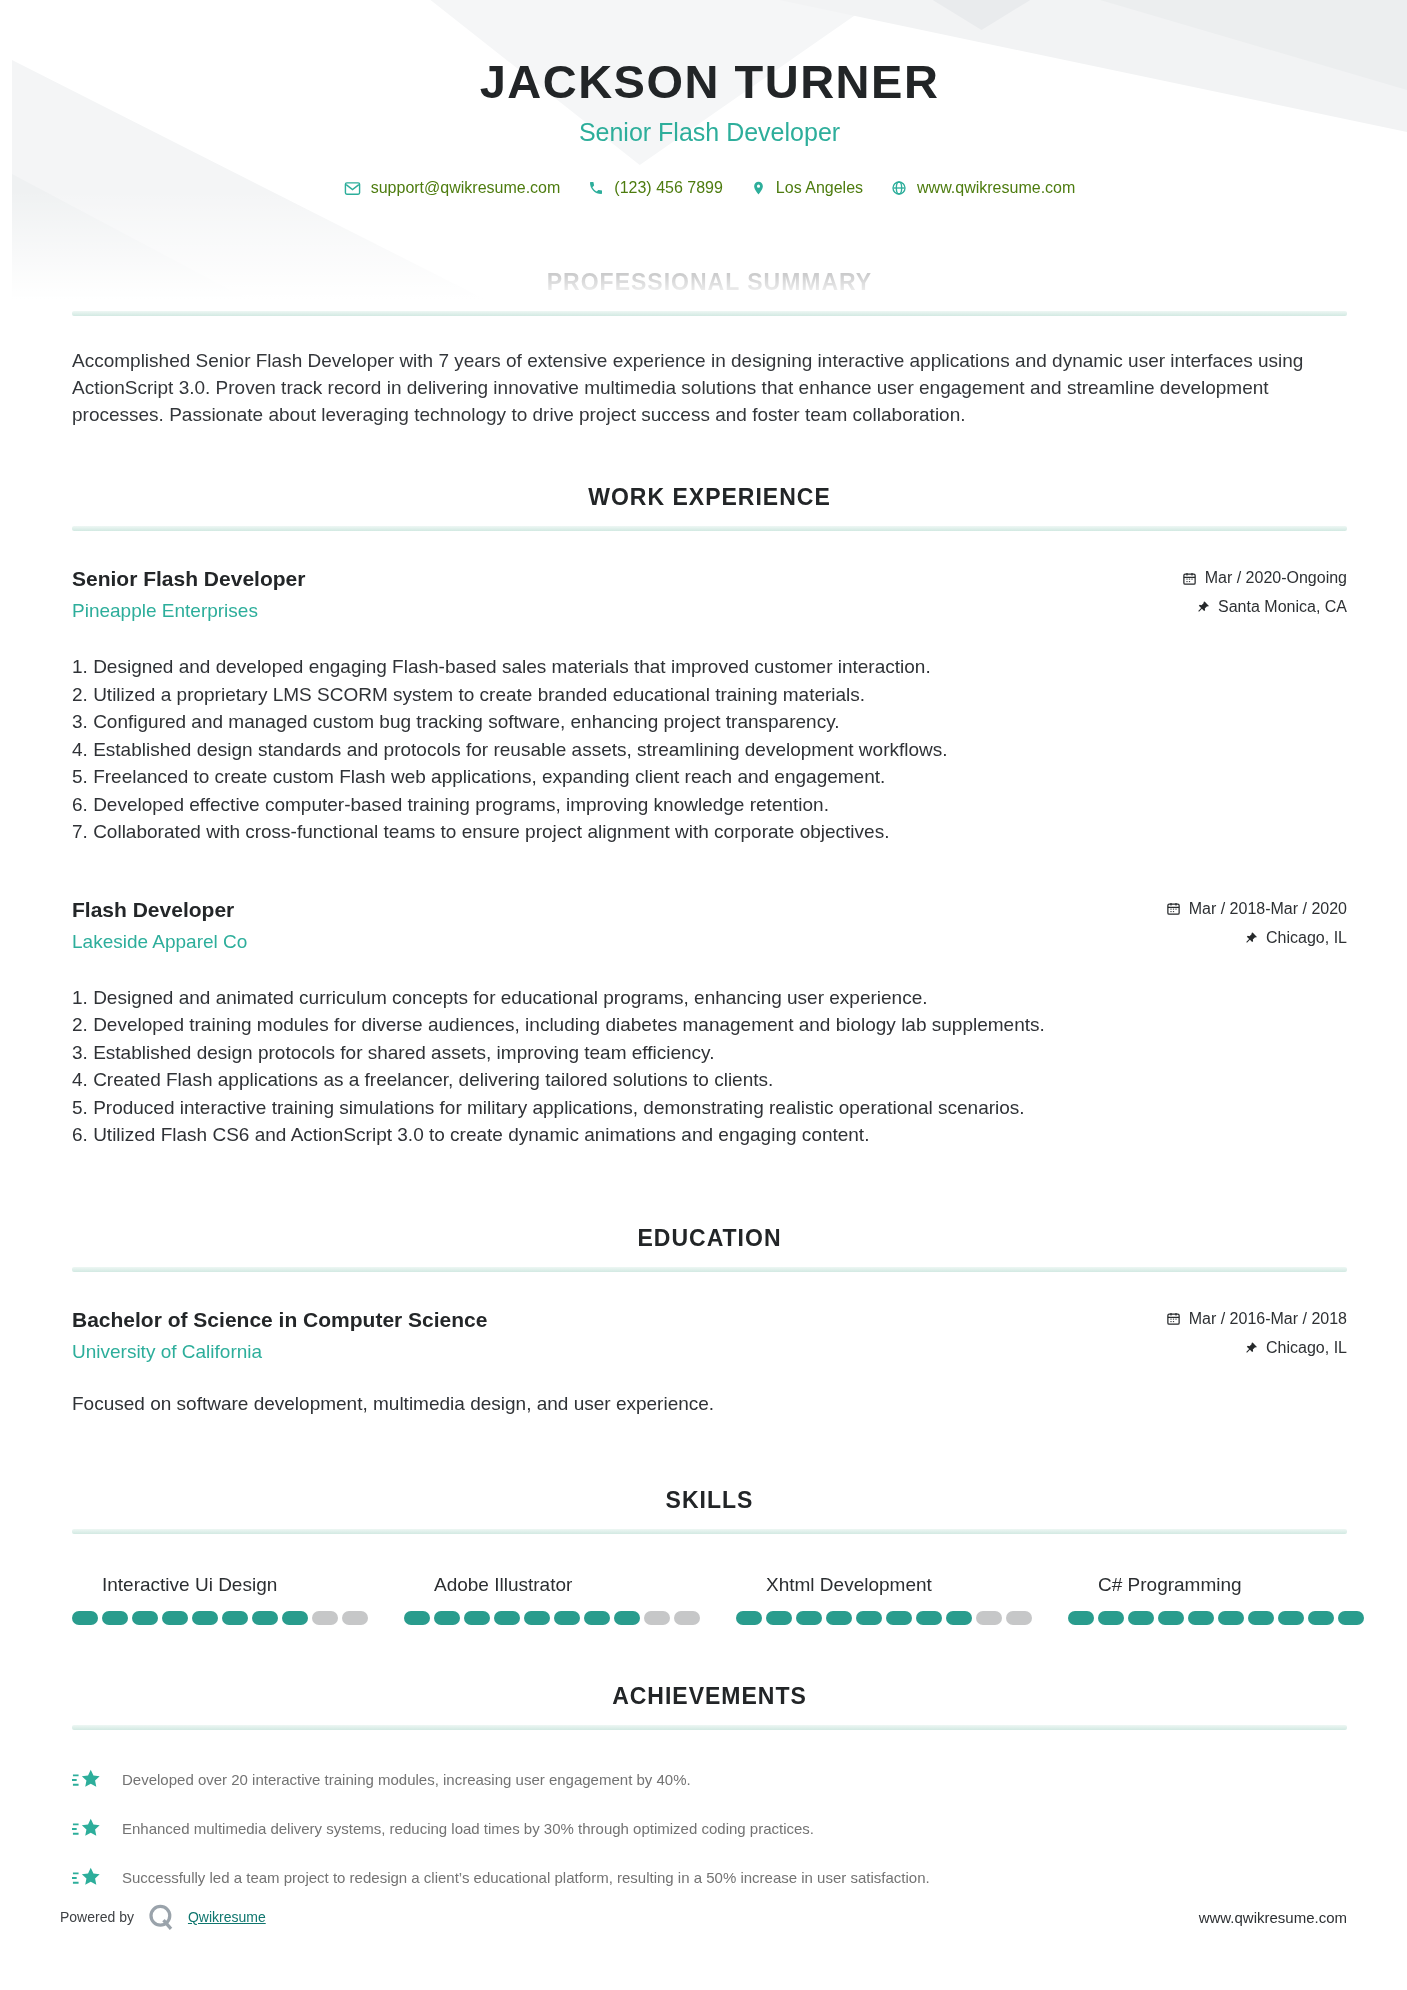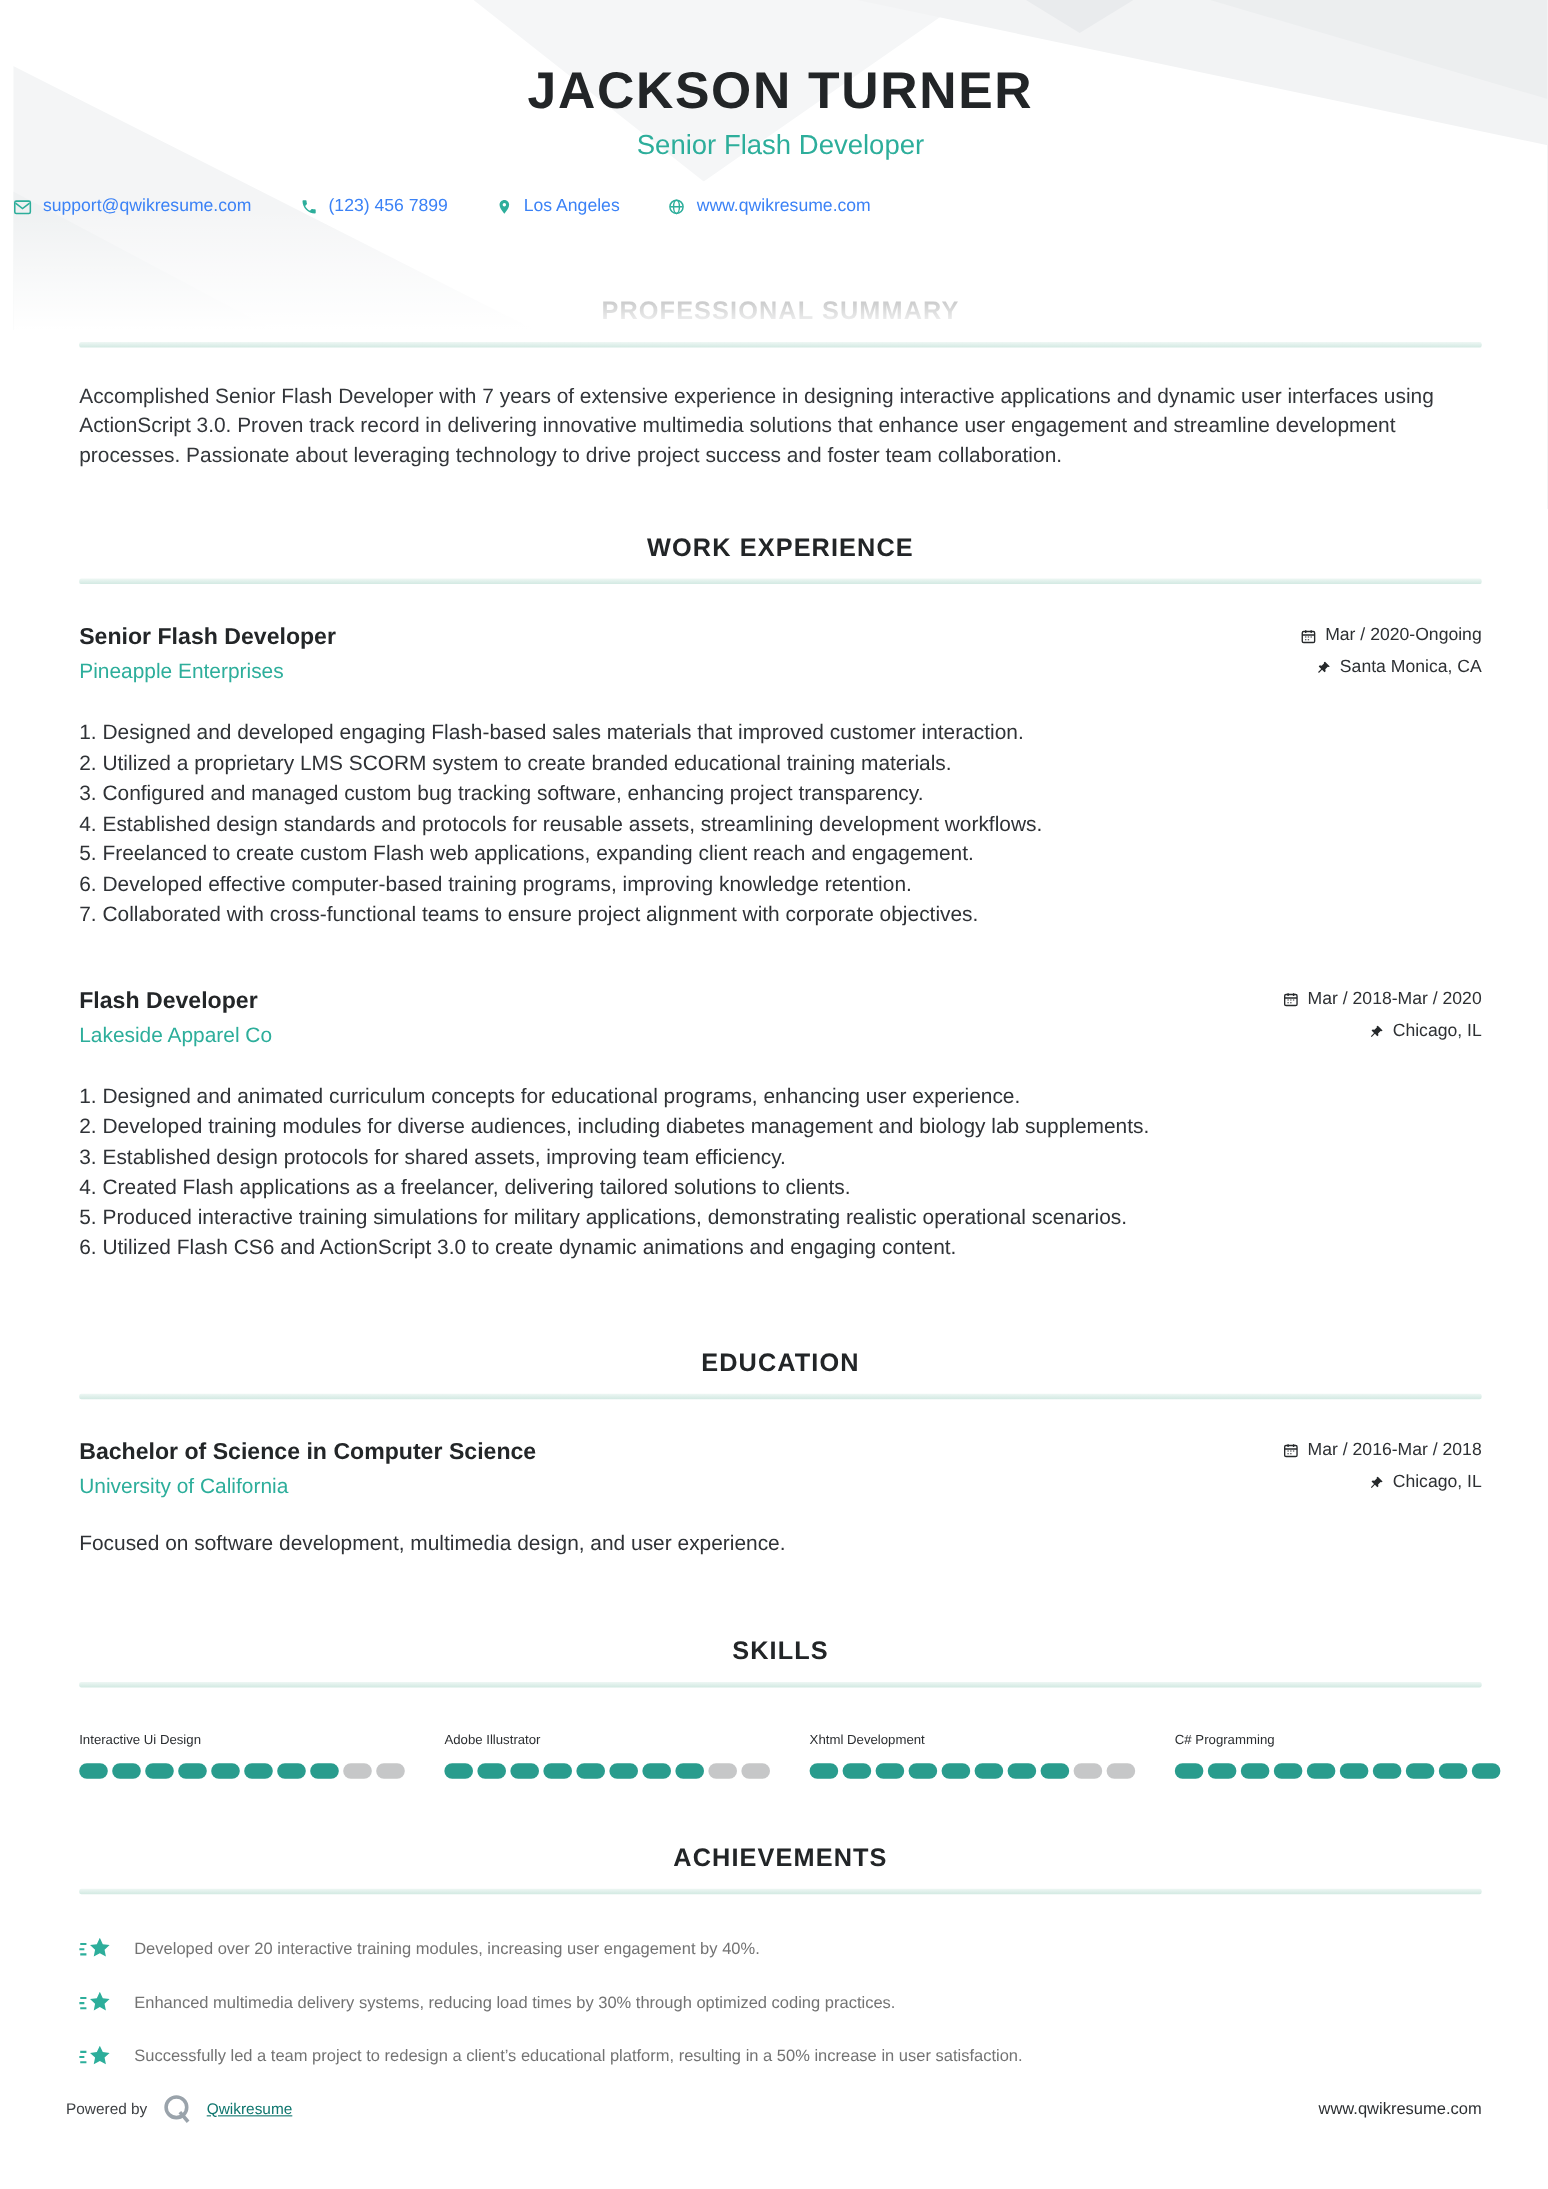--- a/index.html
+++ b/index.html
@@ -17,22 +17,22 @@
   .sh2 { background:#f2f3f4; clip-path:polygon(55% 0, 100% 0, 100% 44%); }
   .sh3 { background:#eceeef; clip-path:polygon(78% 0, 100% 0, 100% 30%); }
   .sh4 { background:#f4f5f6; clip-path:polygon(0 20%, 0 100%, 34% 100%); }
   .sh5 { background:#eff1f2; clip-path:polygon(0 58%, 0 100%, 17% 100%); }
   .sh6 { background:#e9ebed; clip-path:polygon(66% 0, 73% 0, 69.5% 10%); }
   .header-fade { position:absolute; left:0; right:0; bottom:0; height:110px;
     background:linear-gradient(to bottom, rgba(255,255,255,0), #ffffff); }
   .header-inner { position:relative; z-index:1; }
   .name { font-size:47px; font-weight:800; letter-spacing:1.5px; color:#222527; }
   .job-title-main { font-size:25px; color:var(--accent); margin-top:9px; font-weight:500; }
-  .contact-row { display:flex; align-items:center; gap:44px;
-    margin-top:32px; font-size:16px; color:#3b82f6; }
+  .contact-row { display:flex; justify-content:center; align-items:center; gap:28px;
+    margin-top:32px; font-size:16px; color:#4d7c0f; }
   .contact-item { display:flex; align-items:center; gap:10px; cursor:default; }
   .contact-item .ico { color:var(--accent); display:inline-flex; }
   
   :root { --accent:#2dae9b; --bar-on:#299c8d; --bar-off:#c6c7c8; --band1:#eef7f4; --band2:#d2e9e2; }
   .section { margin:0 60px; }
   .sec-head { text-align:center; }
   .sec-title { font-size:23px; font-weight:700; letter-spacing:1px; color:#222527; display:inline-block; }
   .sec-band { height:5px; margin-top:15px; border-radius:2px;
     background:linear-gradient(to bottom, var(--band1), var(--band2)); }
   .mt-summary { margin-top:44px; }
@@ -49,21 +49,21 @@
   .entry-company { font-size:19px; color:var(--accent); margin-top:9px; }
   .entry-meta { text-align:left; font-size:16px; color:#2d3033; flex-shrink:0; padding-top:2px; }
   .meta-row { display:flex; justify-content:flex-end; align-items:center; gap:8px; margin-bottom:11px; }
   .meta-row .ico { color:#26292b; display:inline-flex; }
   ol.bullets { list-style:none; counter-reset:li; margin-top:26px; }
   ol.bullets li { counter-increment:li; font-size:19px; line-height:27.5px; color:#2f3236; }
   ol.bullets li::before { content:counter(li) ". "; }
   .edu-desc { font-size:19px; color:#2f3236; margin-top:25px; }
   
   .skills-grid { display:grid; grid-template-columns:repeat(4,1fr); column-gap:36px; margin-top:40px; }
-  .skill-label { font-size:12px; color:#2b2e31; }
+  .skill-label { font-size:19px; color:#2b2e31;margin-left:30px; }
   .skill-bar { display:flex; gap:4px; margin-top:15px; }
   .seg { width:26px; height:14px; border-radius:7px; }
   .seg-on { background:var(--bar-on); }
   .seg-off { background:var(--bar-off); }
   
   .ach-list { margin-top:38px; }
   .ach-item { display:flex; align-items:center; gap:20px; margin-bottom:25px; }
   .ach-item .ico { color:var(--accent); display:inline-flex; flex-shrink:0; }
   .ach-text { font-size:15px; color:#737373; }
   

